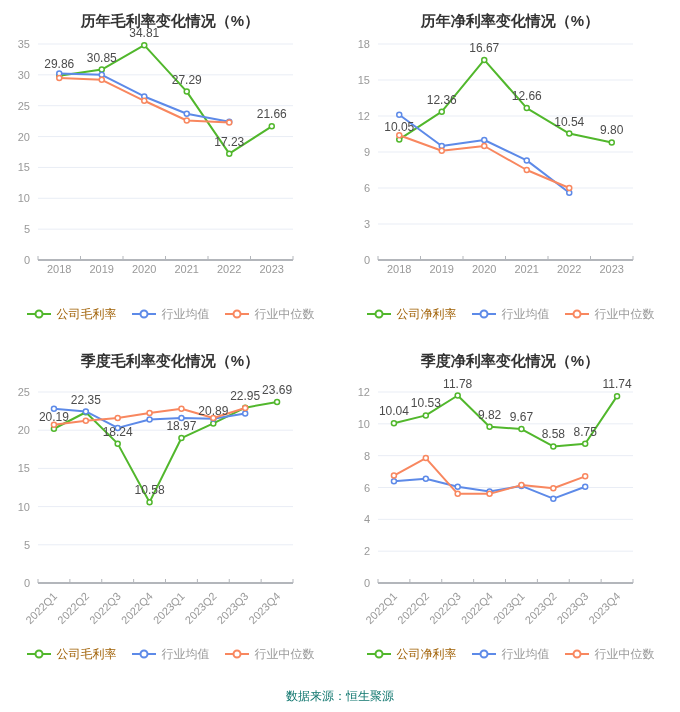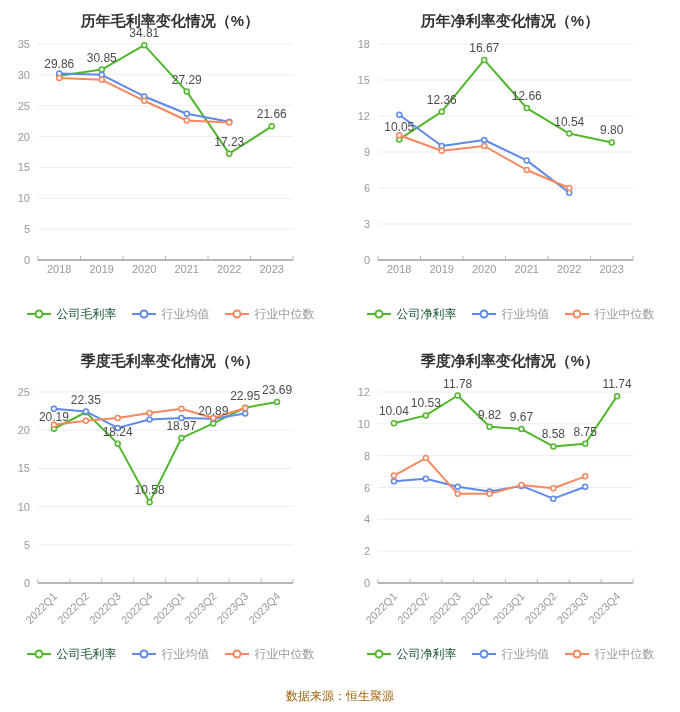--- a/index.html
+++ b/index.html
@@ -3,23 +3,23 @@
 <meta charset="utf-8">
 <style>
   html,body{margin:0;padding:0;background:#ffffff;}
   body{width:680px;height:712px;font-family:"Liberation Sans",sans-serif;overflow:hidden;}
   .page{width:680px;height:540px;position:relative;background:#fff;}
   .grid{display:grid;grid-template-columns:340px 340px;grid-template-rows:340px 340px;}
   .panel{position:relative;width:340px;height:340px;}
   .panel svg.plot{display:block;width:340px;height:340px;}
   .legend{position:absolute;left:0;right:0;top:302px;height:24px;display:flex;justify-content:center;align-items:center;gap:14px;}
   .legend-item{display:flex;align-items:center;gap:5px;font-size:12px;color:#999;cursor:pointer;line-height:1;}
-  .legend-item.primary .lt{color:#14532d;}
+  .legend-item.primary .lt{color:#a16207;}
   .legend-item svg{display:block;}
-  .footer{height:32px;text-align:center;font-size:12px;color:#a16207;padding-top:8px;box-sizing:border-box;}
+  .footer{height:32px;text-align:center;font-size:12px;color:#0f766e;padding-top:8px;box-sizing:border-box;}
   
   .ctitle{font:bold 15px "Liberation Sans",sans-serif;fill:#333;}
   .tick{font:11px "Liberation Sans",sans-serif;fill:#999;}
   .dlabel{font:12px "Liberation Sans",sans-serif;fill:#4c4c4c;}
 </style>
 </head>
 <body>
 
 <div class="page">
   <div class="grid">

